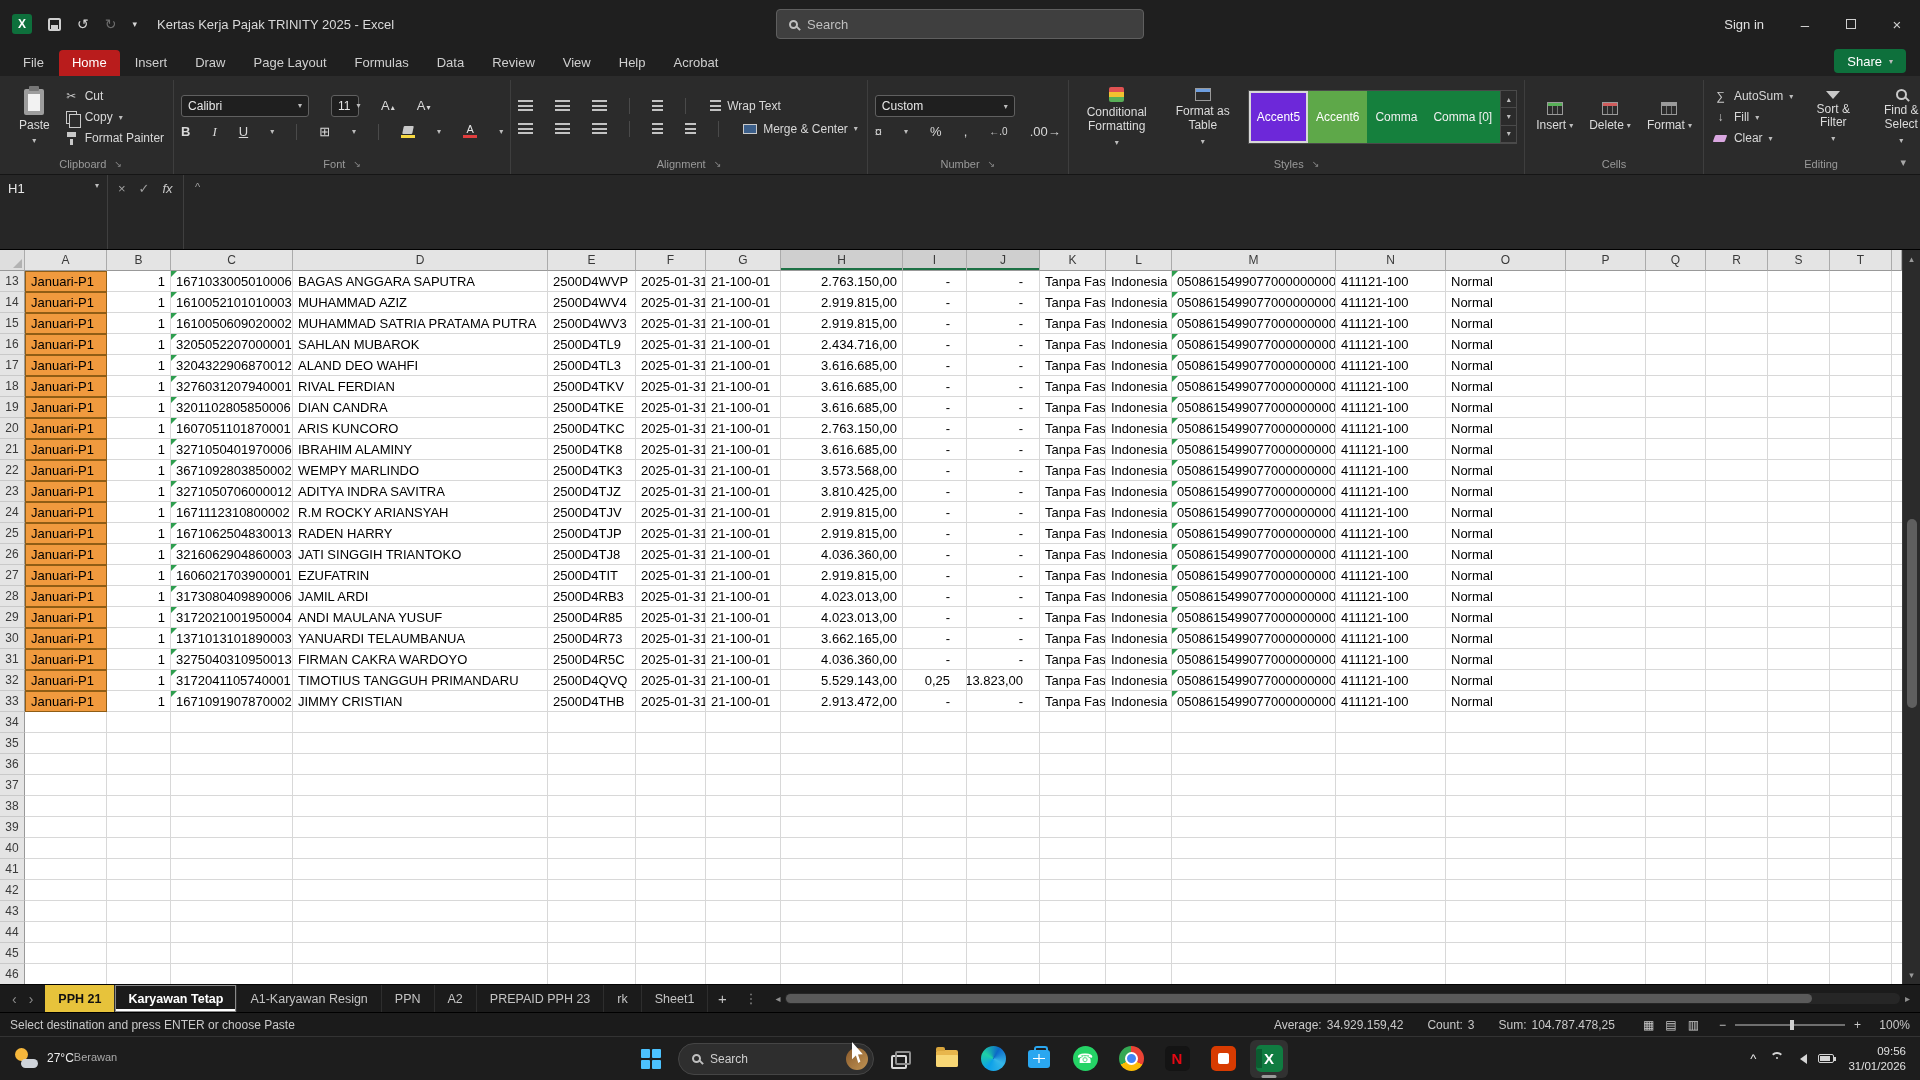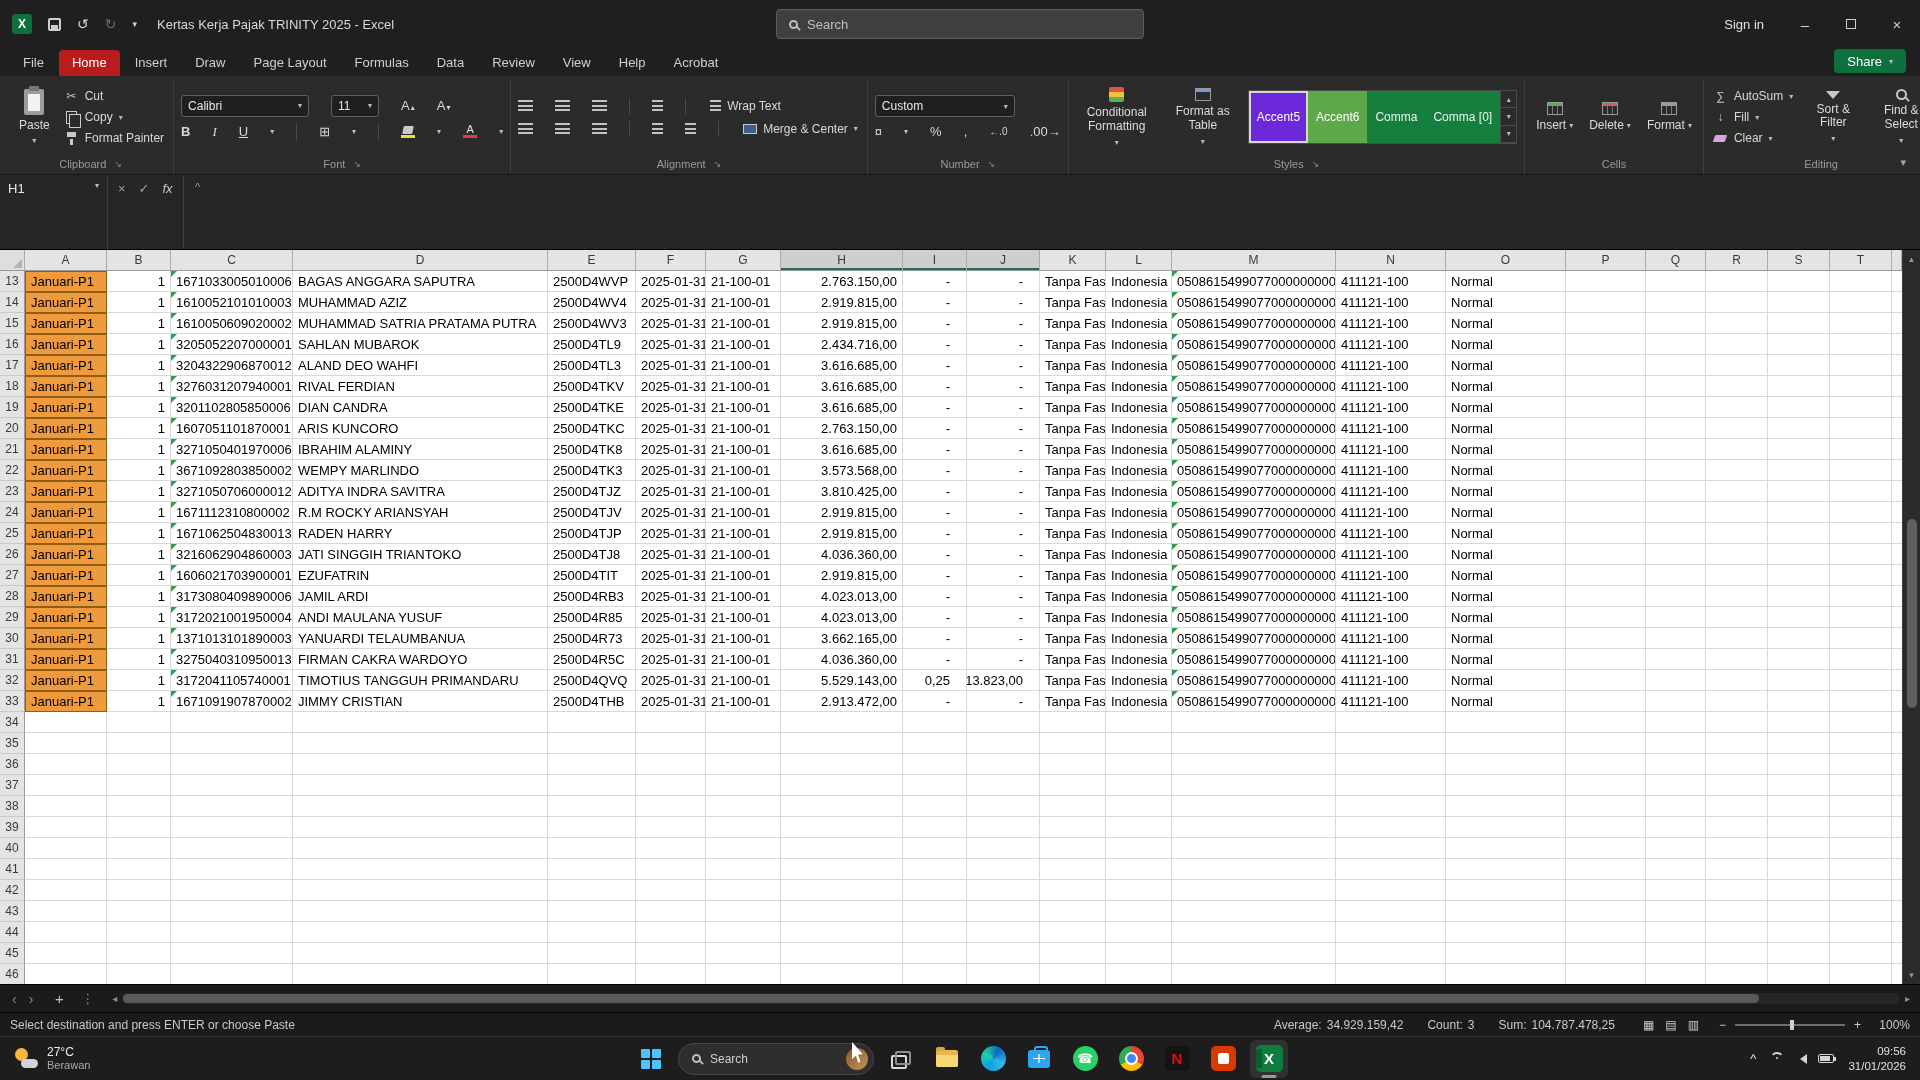--- a/index.html
+++ b/index.html
@@ -35,21 +35,21 @@
 .rg-body{flex:1;display:flex;align-items:center;gap:8px}
 .rg-body.col{flex-direction:column;align-items:flex-start;justify-content:center;gap:7px}
 .rg-label{height:20px;display:flex;align-items:center;justify-content:center;gap:8px;font-size:11px;color:#9a9a9a;white-space:nowrap}
 .launcher{font-size:9px;color:#8a8a8a}
 .bigbtn{display:flex;flex-direction:column;align-items:center;justify-content:center;gap:4px;font-size:12px;color:#dcdcdc;text-align:center;padding:2px 4px;line-height:1.15}
 .caret{font-size:8px;color:#bdbdbd}
 .minicol{display:flex;flex-direction:column;gap:5px}
 .minibtn{display:flex;align-items:center;gap:6px;font-size:12px;color:#d8d8d8;padding:1px 2px;white-space:nowrap}
 .mi{width:15px;display:inline-flex;justify-content:center;color:#c9c9c9;font-size:12px}
 .combo{height:22px;background:#1f1f1f;border:1px solid #606060;border-radius:3px;display:flex;align-items:center;justify-content:space-between;gap:6px;padding:0 6px;font-size:12px;color:#e6e6e6}
-.w128{width:128px}.w42{width:48px}.w140{width:140px}
+.w128{width:128px}.w42{width:28px}.w140{width:140px}
 .iconrow{display:flex;align-items:center;gap:22px}
 .fbtn{display:inline-flex;align-items:baseline;color:#d8d8d8;font-size:13px;gap:1px}
 .fbtn .ss{font-size:8px}
 .b{font-weight:bold}.i{font-style:italic;font-family:"Liberation Serif",serif}.u{text-decoration:underline}
 .sep-mini{width:1px;height:16px;background:#4a4a4a}
 .cbtn{display:inline-flex;flex-direction:column;align-items:center;gap:1px}
 .cbar{display:block;width:14px;height:3px}
 .ic-bucket{display:inline-block;width:10px;height:8px;background:#c9c9c9;transform:skewX(-12deg);border-radius:1px}
 .bars{display:inline-block;width:15px;height:11px;background:repeating-linear-gradient(to bottom,#c3c3c3 0 2px,transparent 2px 4.5px)}
 .bars.s{width:11px}
@@ -142,21 +142,21 @@
 .zoom{display:flex;align-items:center;gap:9px;margin-left:20px}
 .z-track{width:110px;height:2px;background:#6f6f6f;position:relative}
 .z-thumb{position:absolute;left:50%;top:-4px;width:4px;height:10px;background:#cfcfcf}
 .z-label{width:40px;text-align:right}
 
 .taskbar{flex:0 0 44px;background:#1d1d1d;border-top:1px solid #333;display:flex;align-items:center;position:relative}
 .weather{display:flex;align-items:center;gap:9px;padding:0 14px;height:100%}
 .wicon{width:24px;height:24px;position:relative}
 .wicon::before{content:"";position:absolute;left:1px;top:1px;width:13px;height:13px;border-radius:50%;background:#F6B73C}
 .wicon::after{content:"";position:absolute;right:0;bottom:3px;width:17px;height:9px;border-radius:6px;background:#cfd4da}
-.wtext{display:flex;flex-direction:column;line-height:1.2;font-size:11px}
+.wtext{display:flex;flex-direction:row;line-height:1.2;font-size:11px}
 .wtemp{font-size:12px;color:#eee}
 .wdesc{color:#aaa}
 .tcenter{position:absolute;left:50%;transform:translateX(-50%);display:flex;align-items:center;gap:8px;height:100%}
 .tico{width:38px;height:38px;border-radius:6px;display:flex;align-items:center;justify-content:center;position:relative;flex:0 0 auto}
 .tico.active{background:rgba(255,255,255,.09)}
 .tico.active::after{content:"";position:absolute;bottom:0;left:50%;transform:translateX(-50%);width:15px;height:3px;border-radius:2px;background:#9a9a9a}
 .start{display:grid;grid-template-columns:9px 9px;grid-auto-rows:9px;gap:2px}
 .start i{background:#4CC2FF;border-radius:1px}
 .tsearch{height:32px;width:196px;border-radius:16px;background:#2E2E2E;border:1px solid #454545;display:flex;align-items:center;gap:9px;padding:0 5px 0 13px;color:#cfcfcf;font-size:12px}
 .simg{margin-left:auto;width:22px;height:22px;border-radius:50%;background:linear-gradient(135deg,#8a5a2b,#c09454)}
@@ -1392,20 +1392,31 @@
         </div>
       <span class="vs-arrow">▾</span>
     </div>
   </div>
 
   <div class="tabbar">
     <div class="tnav">
       <span>‹</span>
       <span>›</span>
     </div>
+    <div class="stabs">
+
+    <div class="stab yellow">PPH 21</div>
+        <div class="stab active">Karyawan Tetap</div>
+        <div class="stab">A1-Karyawan Resign</div>
+        <div class="stab">PPN</div>
+        <div class="stab">A2</div>
+        <div class="stab">PREPAID PPH 23</div>
+        <div class="stab">rk</div>
+        <div class="stab">Sheet1</div>
+      </div>
     <div class="addsheet">+</div>
     <div class="tdots">⋮</div>
     <div class="hscroll">
       <span class="hs-arrow">◂</span>
       <div class="hs-track">
           <div class="hs-thumb"></div>
         </div>
       <span class="hs-arrow">▸</span>
     </div>
   </div>

